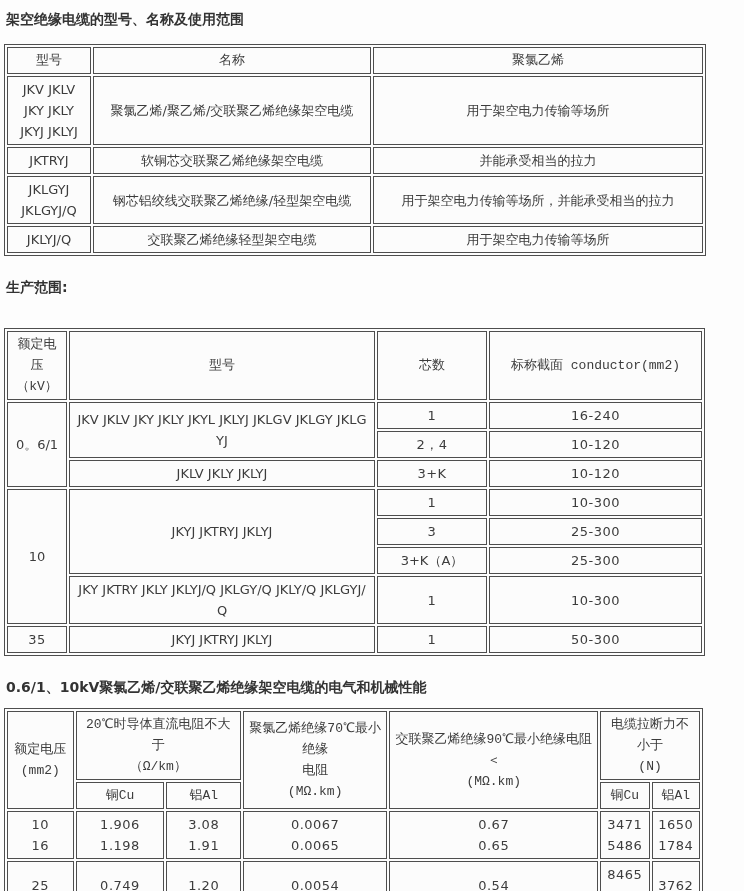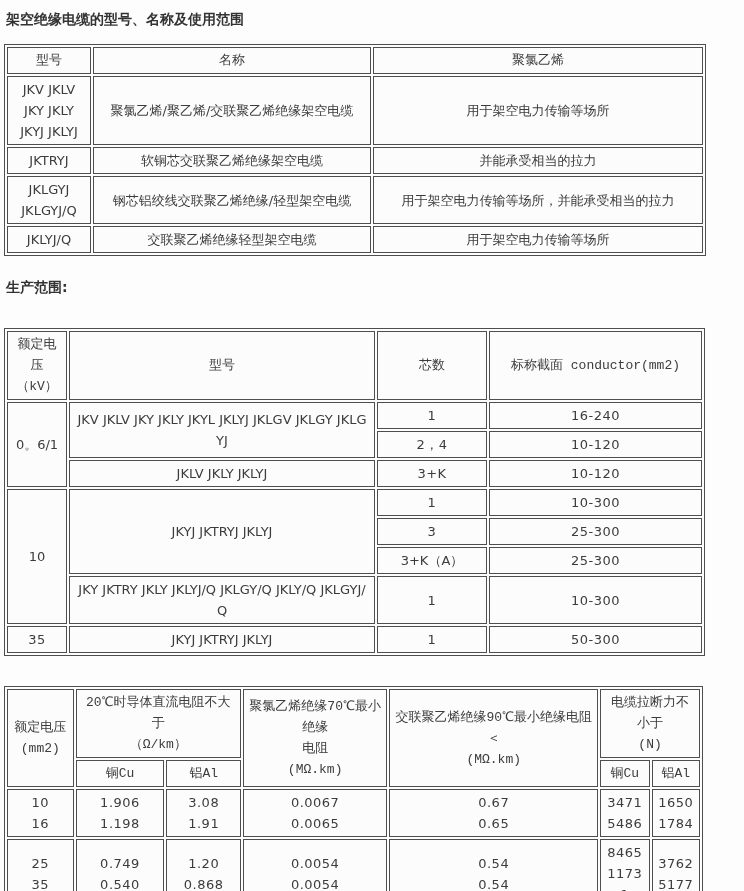--- a/index.html
+++ b/index.html
@@ -150,20 +150,21 @@
       <td class="num">35</td>
       <td>JKYJ JKTRYJ JKLYJ</td>
       <td class="num">1</td>
       <td class="num">50-300</td>
     </tr>
   </tbody>
     </table>
 
   <div class="gap-l"></div>
 
+  <div class="section-title">0.6/1、10kV聚氯乙烯/交联聚乙烯绝缘架空电缆的电气和机械性能</div>
   <div class="gap-s"></div>
 
   <table class="grid" style="width:699px;">
     <colgroup>
       <col style="width:66px">
         <col style="width:88px">
         <col style="width:74px">
         <col style="width:143px">
         <col style="width:207px">
         <col style="width:49px">

